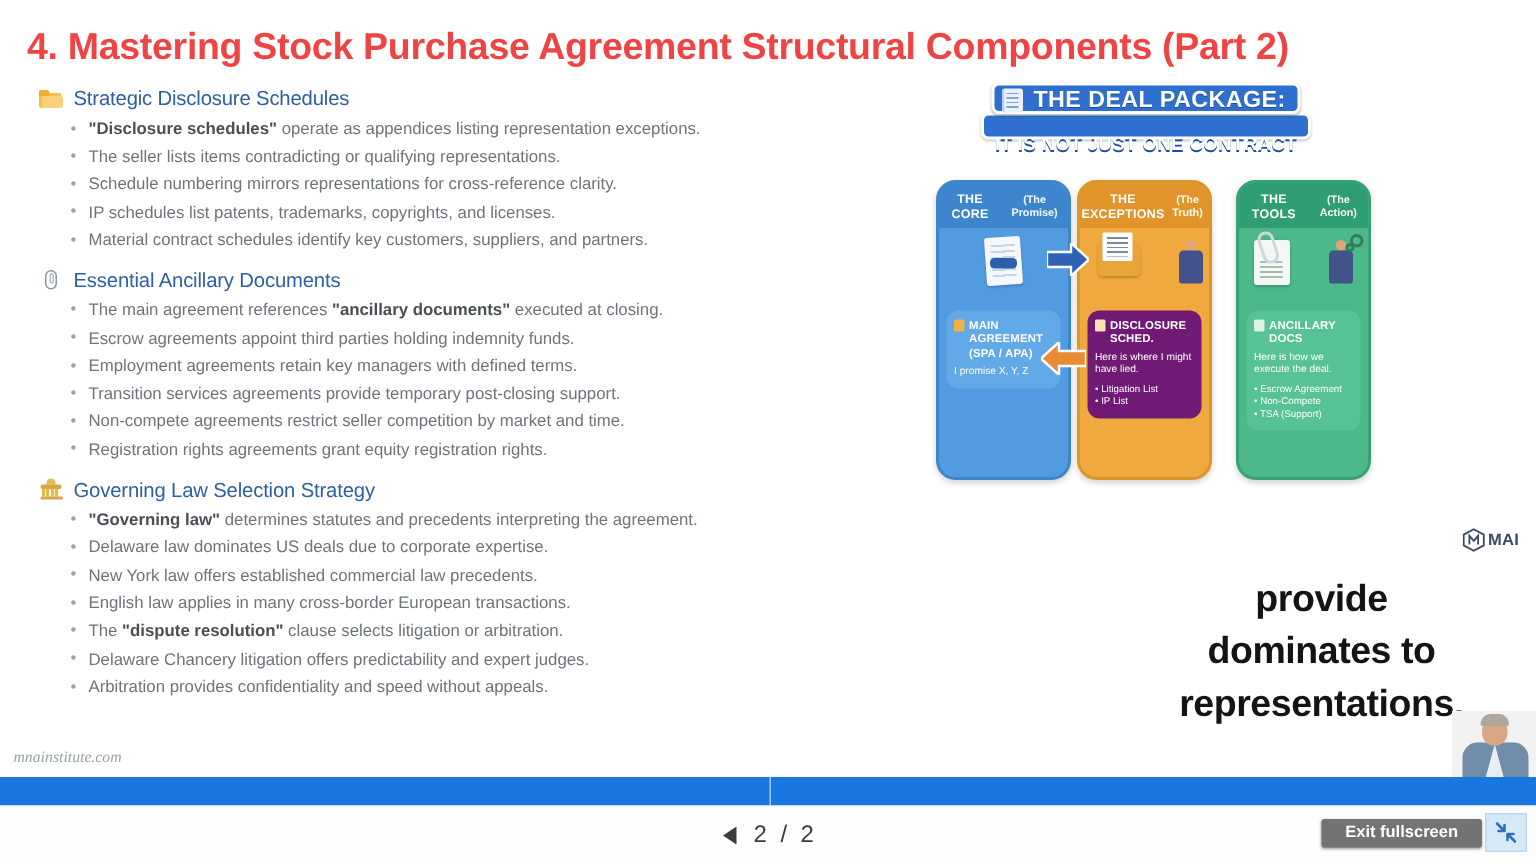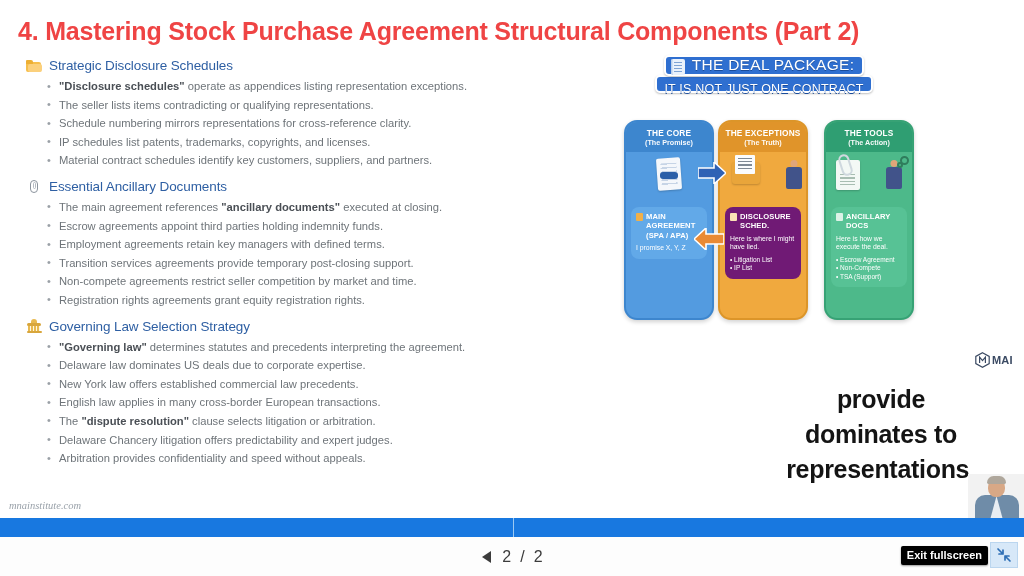--- a/index.html
+++ b/index.html
@@ -63,24 +63,24 @@
   }
 
   
   #info { position:absolute; left:618px; top:52px; width:300px; height:290px; }
 
   .banner {
     position:absolute; left:8px; top:0; width:276px; height:44px;
     display:flex; flex-direction:column; align-items:center; justify-content:center;
   }
   .banner-row1, .banner-row2 {
-    background:#2F6FD0; color:#ffffff; font-weight:400;
+    background:#2F6FD0; color:#ffffff; font-weight:700;
     border:2.5px solid #ffffff; border-radius:5px;
     text-shadow:0 1px 0 #1b4c9a;
-    display:flex; align-items:center; justify-content:center;
+    display:flex; justify-content:center;
     box-shadow:0 1px 2px rgba(0,0,0,.25);
   }
   .banner-row1 { font-size:15.5px; letter-spacing:0.3px; padding:1px 8px 2px 26px; height:21px; position:relative; }
   .banner-row2 { font-size:12.5px; letter-spacing:0.2px; padding:12px 7px 2px; height:17px; margin-top:-1px; }
   .banner-doc {
     position:absolute; left:5px; top:2px; width:14px; height:16px;
     background:#EAF1FB; border-radius:2px;
     box-shadow:2px 0 0 -0.5px #BBD0EC inset;
   }
   .banner-doc::after {
@@ -92,21 +92,21 @@
   .card {
     position:absolute; top:0; width:90px; height:200px;
     border-radius:13px; overflow:hidden;
     box-shadow:0 2px 4px rgba(0,0,0,.18);
   }
   .card.core { left:6px; background:#539BE0; border:2px solid #3D86CE; }
   .card.exc  { left:100px; background:#F0A93E; border:2px solid #DC9529; }
   .card.tool { left:194px; background:#4DB98A; border:2px solid #37A275;margin-left:12px; }
 
   .card-head {
-    height:30px; display:flex; flex-direction:column; align-items:center; justify-content:center;
+    height:30px; display:flex; flex-direction:row; align-items:center; justify-content:center;
     color:#fff; text-align:center;
   }
   .card.core .card-head { background:#3D86CE; }
   .card.exc  .card-head { background:#E0942A; }
   .card.tool .card-head { background:#2F9E72; }
   .card-head .h1 { font-size:8.3px; font-weight:800; letter-spacing:0.2px; }
   .card-head .h2 { font-size:7.2px; font-weight:600; opacity:.95; }
 
   .card-art { height:52px; position:relative; }
   .art-doc {
@@ -199,22 +199,22 @@
   .seg-divider { position:absolute; top:0; width:1px; height:19px; background:#9CC9F2; }
 
   .bottom-bar { position:absolute; left:0; top:537px; width:1024px; height:39px; background:#FDFDFD; }
   .pager { position:absolute; left:0; top:537px; width:1024px; height:39px;
            display:flex; align-items:center; justify-content:center; gap:8px; }
   .pager-prev { width:14px; height:16px; display:flex; align-items:center; justify-content:center; }
   .pager-label { font-size:16px; color:#3C3C3C; letter-spacing:1px; font-weight:400; }
 
   .fs-wrap { position:absolute; right:6px; top:542px; display:flex; align-items:center; gap:2px; }
   .tooltip {
-    background:#000000; color:#fff; font-size:11px; font-weight:700;
-    padding:3px 6px 4px; border-radius:2px; white-space:nowrap;
+    background:#737373; color:#fff; font-size:11px; font-weight:700;
+    padding:3px 16px 4px; border-radius:2px; white-space:nowrap;
     box-shadow:0 1px 2px rgba(0,0,0,.4);
   }
   .fs-btn { width:28px; height:26px; background:#D7E8F8; border:1px solid #BBD6EF;
             display:flex; align-items:center; justify-content:center; }
 </style>
 </head>
 <body>
 
 <div id="stage">
 

